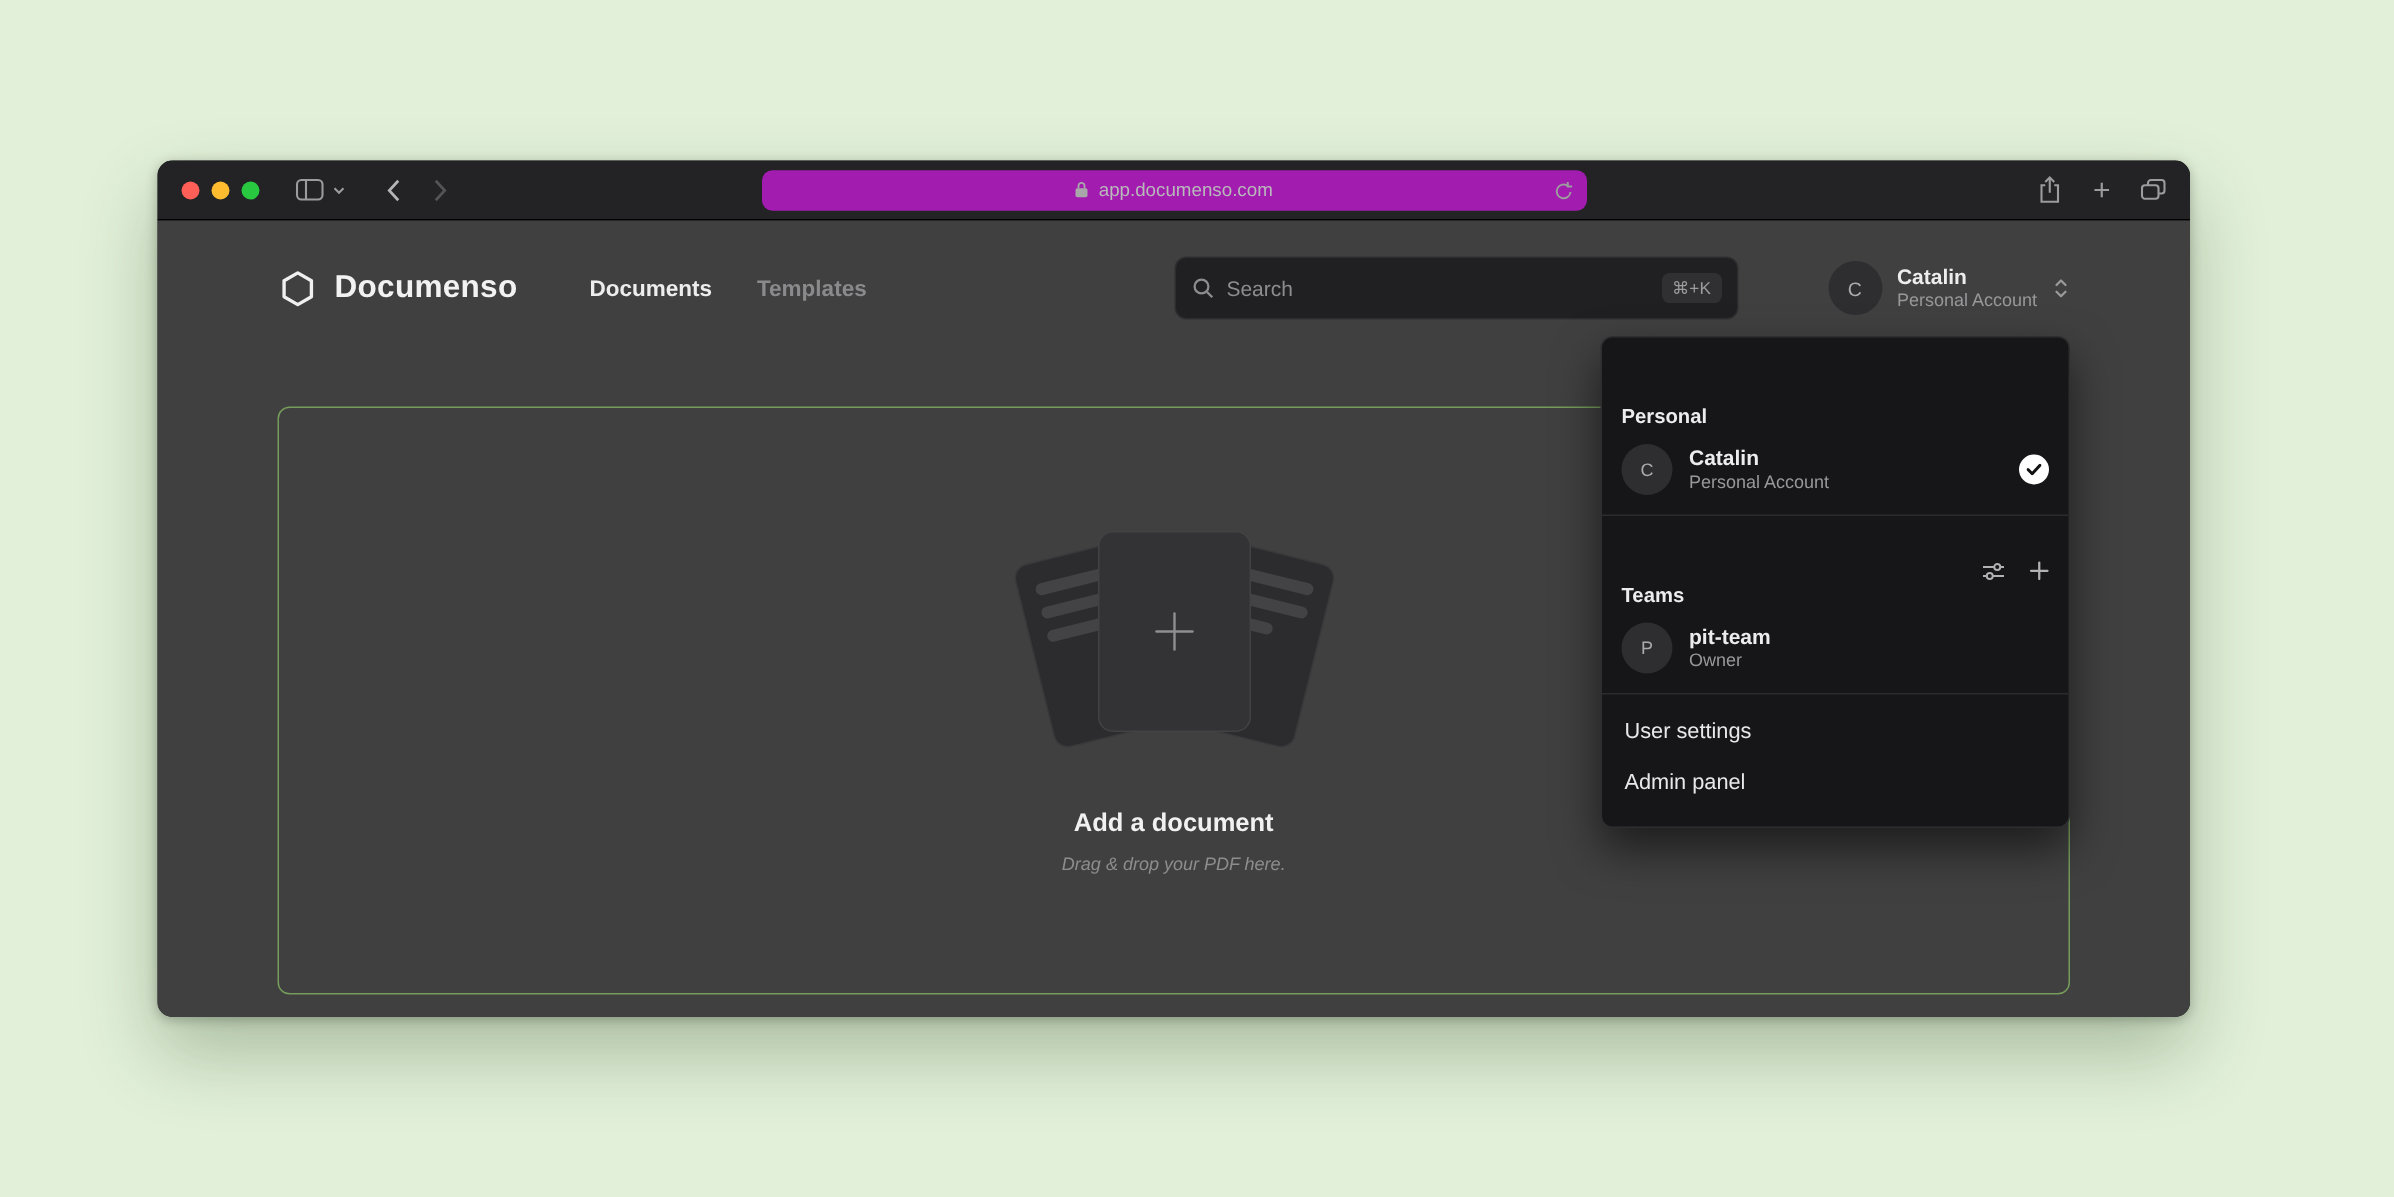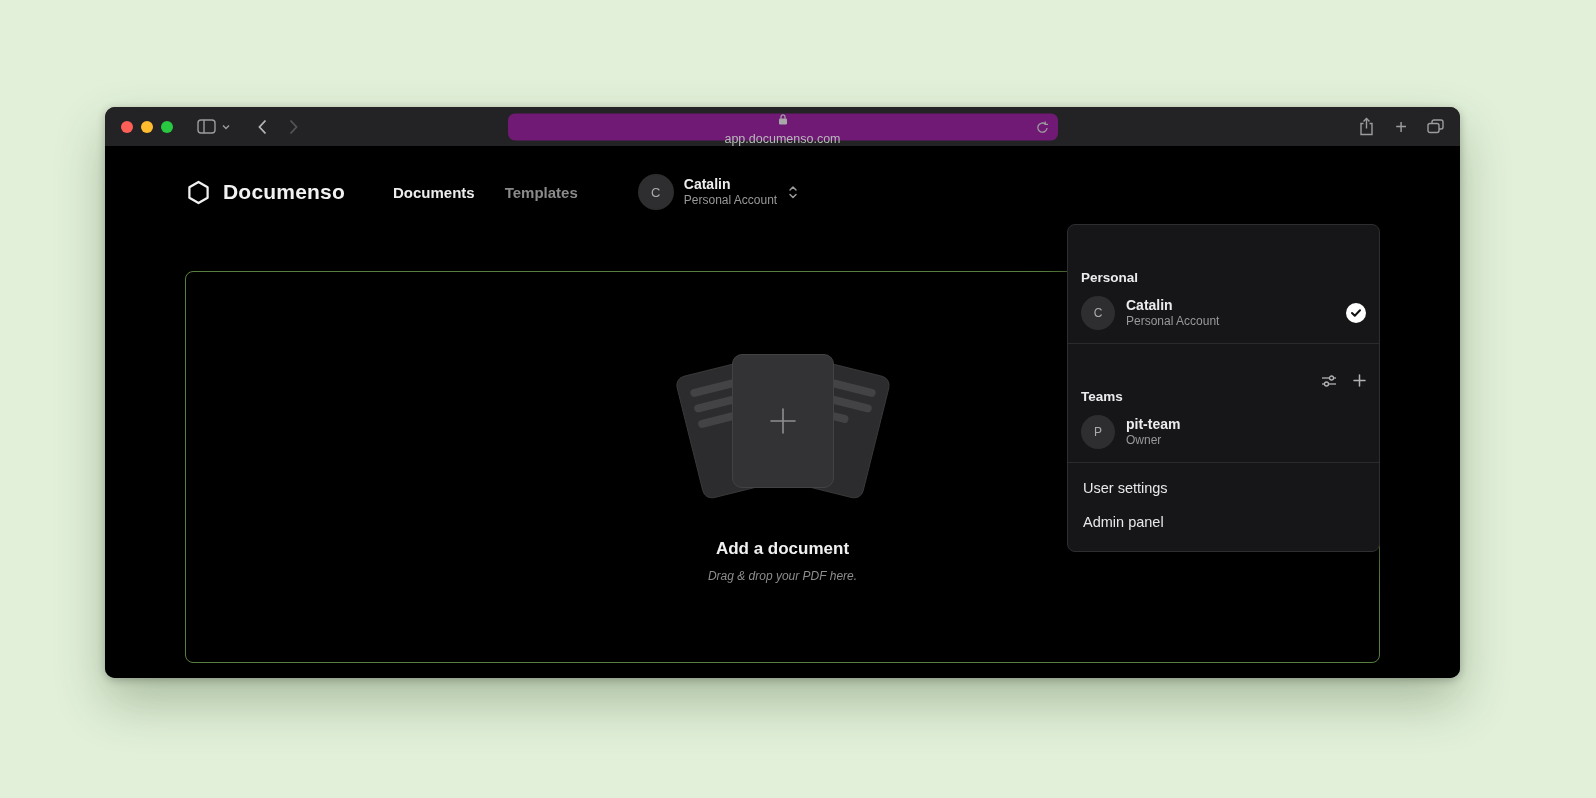--- a/index.html
+++ b/index.html
@@ -21,30 +21,30 @@
     padding:0 16px; position:relative; border-bottom:1px solid #000;
   }
   .traffic { display:flex; gap:8px; align-items:center; }
   .tl { width:12px; height:12px; border-radius:50%; display:inline-block; }
   .tl.red{ background:#ff5f57; } .tl.yellow{ background:#febc2e; } .tl.green{ background:#28c840; }
   .tb-icon { display:flex; align-items:center; justify-content:center; cursor:default; }
   .sidebar-group { margin-left:24px; display:flex; align-items:center; gap:6px; }
   .nav-arrows { margin-left:28px; display:flex; align-items:center; gap:22px; }
   .urlbar {
     position:absolute; left:50%; top:50%; transform:translate(-50%,-50%);
-    width:550px; height:27px; background:#701a75; border-radius:7px;
-    display:flex; align-items:center; gap:6px;flex-direction:column;
+    width:550px; height:27px; background:#a21caf; border-radius:7px;
+    display:flex; align-items:center; justify-content:center; gap:6px;
   }
   .urlbar .url-text { color:#b9b9bb; font-size:12.5px; }
   .urlbar .refresh { position:absolute; right:9px; top:7px; }
   .tb-right { margin-left:auto; display:flex; align-items:center; gap:20px; }
   .plus-glyph { color:#9c9c9e; font-size:20px; font-weight:300; line-height:1; }
 
   
-  .page { position:relative; height:531px; padding:0 80px; background:#000000; }
+  .page { position:relative; height:531px; padding:0 80px; background:#404040; }
 
   .app-header { height:90px; display:flex; align-items:center; }
   .brand { display:flex; align-items:center; gap:11px; }
   .brand-name { color:#f2f2f2; font-size:21px; font-weight:700; letter-spacing:.2px; }
   .main-nav { display:flex; gap:30px; margin-left:48px; }
   .nav-link { font-size:15px; font-weight:600; color:#8a8a8c; text-decoration:none; cursor:pointer; }
   .nav-link.active { color:#ededee; }
 
   .searchbar {
     margin-left:auto; width:376px; height:42px; background:#202022;
@@ -199,20 +199,30 @@
             </svg>
         </span>
         <span class="brand-name">Documenso</span>
       </div>
 
       <nav class="main-nav">
         <a class="nav-link active">Documents</a>
         <a class="nav-link">Templates</a>
       </nav>
 
+      <div class="searchbar">
+        <span class="tb-icon">
+          <svg width="16" height="16" viewBox="0 0 16 16" fill="none" stroke="#8d8d8f" stroke-width="1.5">
+              <circle cx="7" cy="7" r="4.6"></circle>
+              <line x1="10.6" y1="10.6" x2="14.2" y2="14.2"></line>
+            </svg>
+        </span>
+        <input type="text" placeholder="Search" style="">
+        <span class="kbd">⌘+K</span>
+      </div>
 
       <div class="account">
         <span class="avatar">C</span>
         <span>
           <div class="acct-name">Catalin</div>
           <div class="acct-type">Personal Account</div>
         </span>
         <span class="tb-icon">
           <svg width="12" height="16" viewBox="0 0 12 16" fill="none" stroke="#9a9a9c" stroke-width="1.5" stroke-linecap="round" stroke-linejoin="round">
               <path d="M3 6 L6 3 L9 6"></path>

